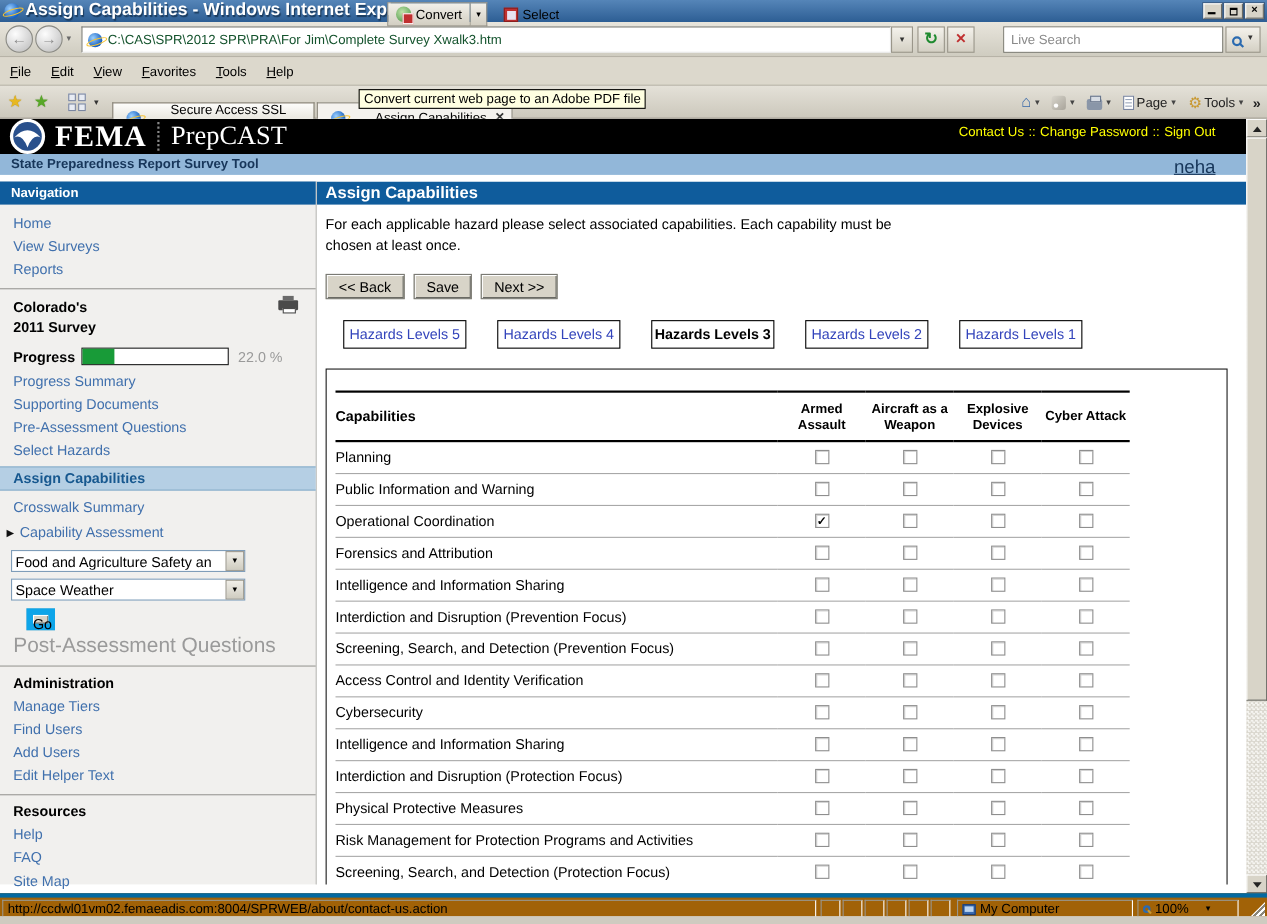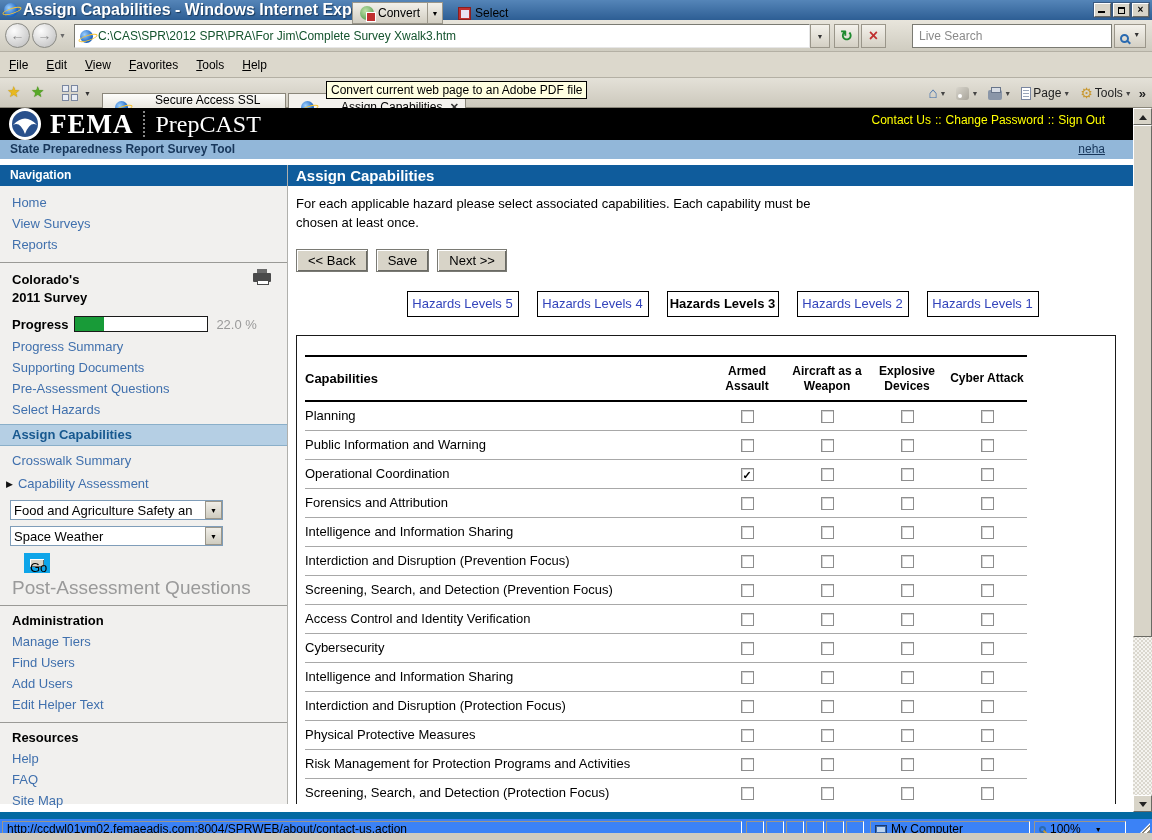--- a/index.html
+++ b/index.html
@@ -121,21 +121,21 @@
   .fema-band { height:32px; background:#000; display:flex; align-items:center; position:relative; }
   .seal { margin:0 8px 0 8px; flex:0 0 auto; }
   .brand-fema { color:#fff; font-family:"Liberation Serif",serif; font-size:27px; font-weight:bold; letter-spacing:1px; }
   .brand-sep { height:26px; border-left:2px dotted #888; margin:0 10px; }
   .brand-app { color:#fff; font-family:"Liberation Serif",serif; font-size:24px; }
   .hdr-links { position:absolute; right:28px; top:5px; font-size:12px; }
   .hdr-links .hdr-link { color:#ffff00; cursor:pointer; }
   .hdr-links .sep { color:#ffff00; margin:0 4px; }
   .subbar { height:19px; background:#92b7d9; position:relative; }
   .subbar .subtitle { position:absolute; left:10px; top:2px; font-size:12px; font-weight:bold; color:#17365a; }
-  .subbar .username { position:absolute; right:28px; top:2px; font-size:12px; color:#17365a;text-decoration:underline; }
+  .subbar .username { position:absolute; right:28px; top:2px; font-size:17px; color:#17365a;text-decoration:underline; }
 
   
   .body-row { display:flex; margin-top:6px; height:639px; }
   .sidebar { width:288px; background:#f1f0ee; border-right:1px solid #b0b0ac; flex:0 0 auto; }
   .maincol { flex:1; background:#fff; overflow:hidden; }
   .colhead { height:21px; background:#0f5c9c; color:#fff; font-weight:bold; }
   .sidebar .colhead { font-size:12px; line-height:21px; padding-left:10px; }
   .maincol .colhead { font-size:15px; line-height:21px; padding-left:8px; }
 
   
@@ -166,41 +166,41 @@
   .go-btn { margin:7px 0 0 24px; width:26px; height:20px; background:#d8d4c8; border:6px solid #0ea5e9;
     box-shadow:inset 1px 1px 0 #fff, inset -1px -1px 0 #6a6a64; font-size:13px; text-align:center; line-height:18px; }
   .s-disabled { font-size:19px; line-height:21px; padding-left:12px; color:#9a9a9a; margin-top:4px; }
   .s-header { font-size:13px; font-weight:bold; color:#000; line-height:21px; padding-left:12px; margin-top:4px; }
 
   
   .instructions { margin:8px 0 0 8px; width:560px; font-size:13px; line-height:19px; color:#000; }
   .btn-row { margin:17px 0 0 8px; display:flex; gap:8px; }
   .push-btn { height:23px; background:#d8d4c8; border:1px solid #7a7a74;
     box-shadow:inset 1px 1px 0 #fff, inset -1px -1px 0 #6a6a64; font-size:13px; padding:0 11px; line-height:21px; }
-  .hz-tabs { margin:19px 0 0 24px; display:flex; gap:18px;justify-content:center; }
+  .hz-tabs { margin:19px 0 0 24px; display:flex; gap:28px; }
   .hz-tab { width:112px; height:26px; border:1px solid #000; background:#fff; font-size:13px;
     color:#3344bb; text-align:center; line-height:24px; cursor:pointer; }
   .hz-tab.active { color:#000; font-weight:bold; }
   .cap-wrap { margin:18px 0 0 8px; width:820px; height:600px; border:1px solid #1a1a1a; padding:19px 0 0 8px; }
   table.caps { border-collapse:collapse; width:722px; table-layout:fixed; }
   table.caps th, table.caps td { padding:0; }
   .caps thead tr { border-top:2px solid #000; border-bottom:2px solid #000; }
   .cap-head { width:402px; text-align:left; font-size:13px; font-weight:bold; padding-left:10px; height:45px; }
   .col-head { width:80px; font-size:12px; font-weight:bold; line-height:15px; text-align:center; padding:6px 8px; }
   .caps tbody tr { height:29px; }
   .caps tbody tr + tr td { border-top:1px solid #a8a8a8; }
   .cap-name { font-size:13px; color:#000; }
   .ind0 { padding-left:16px; } .ind1 { padding-left:20px; } .ind2 { padding-left:24px; }
   .chk-cell { text-align:center; }
   .checkbox { display:inline-block; width:13px; height:13px; background:#fff; border:1px solid #8e8e8e;
     box-shadow:inset 1px 1px 0 #d4d4d4; font-size:11px; font-weight:bold; line-height:12px; color:#000; vertical-align:middle; }
 
   
-  .statusbar { position:absolute; left:0; top:812px; width:1152px; height:21px; background:#3b82f6;
-    border-top:7px solid #0369a1; }
+  .statusbar { position:absolute; left:0; top:812px; width:1152px; height:21px; background:#a16207;
+    border-top:4px solid #0369a1; }
   .pane { position:absolute; top:2px; height:17px; border:1px solid; border-color:#9a968a #fff #fff #9a968a;
     font-size:12px; line-height:15px; }
   .pane-url { left:2px; width:740px; padding-left:4px; white-space:nowrap; overflow:hidden; }
   .pane-sm { width:18px; }
   .pane-zone { left:870px; width:160px; display:flex; align-items:center; gap:4px; padding-left:4px; }
   .ico-mycomp { width:12px; height:10px; background:#3a6ab0; border:1px solid #1a3a70; position:relative; }
   .ico-mycomp::after { content:""; position:absolute; left:1px; top:1px; width:8px; height:5px; background:#bcd4f0; }
   .pane-zoom { left:1034px; width:92px; display:flex; align-items:center; gap:4px; padding-left:4px; }
   .mag-sm { width:7px; height:7px; border:2px solid #2a6ab0; border-radius:50%; position:relative; }
   .mag-sm::after { content:""; position:absolute; width:4px; height:2px; background:#c89830; right:-3px; bottom:-2px; transform:rotate(45deg); }

